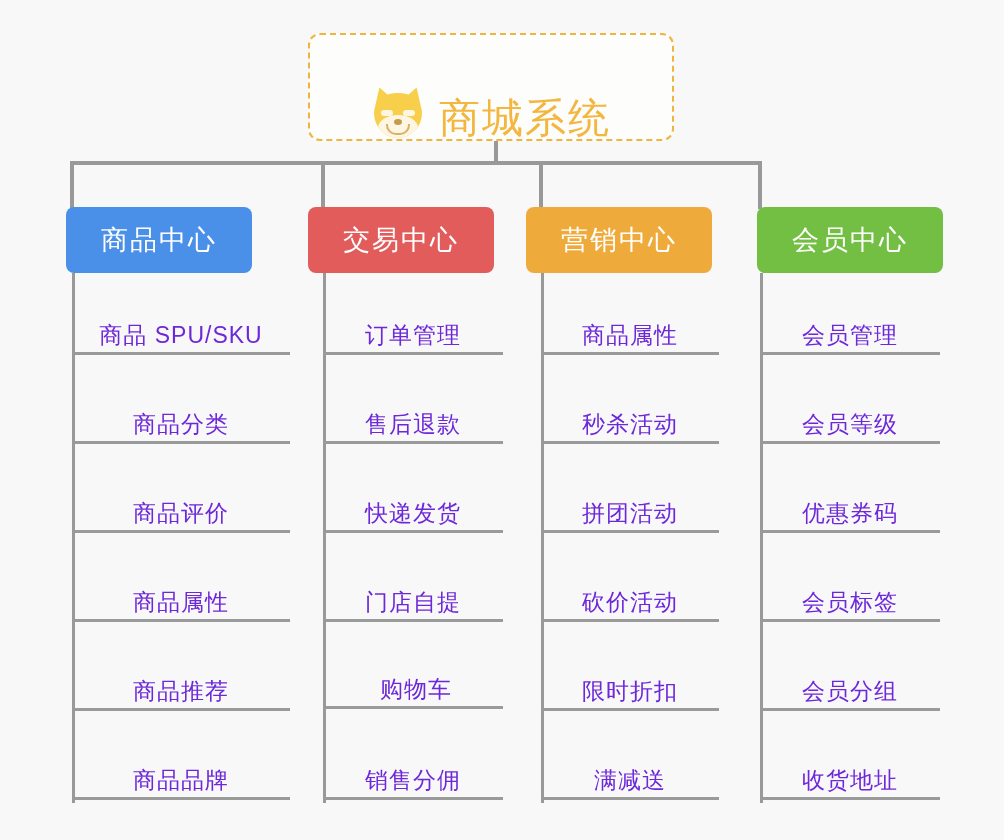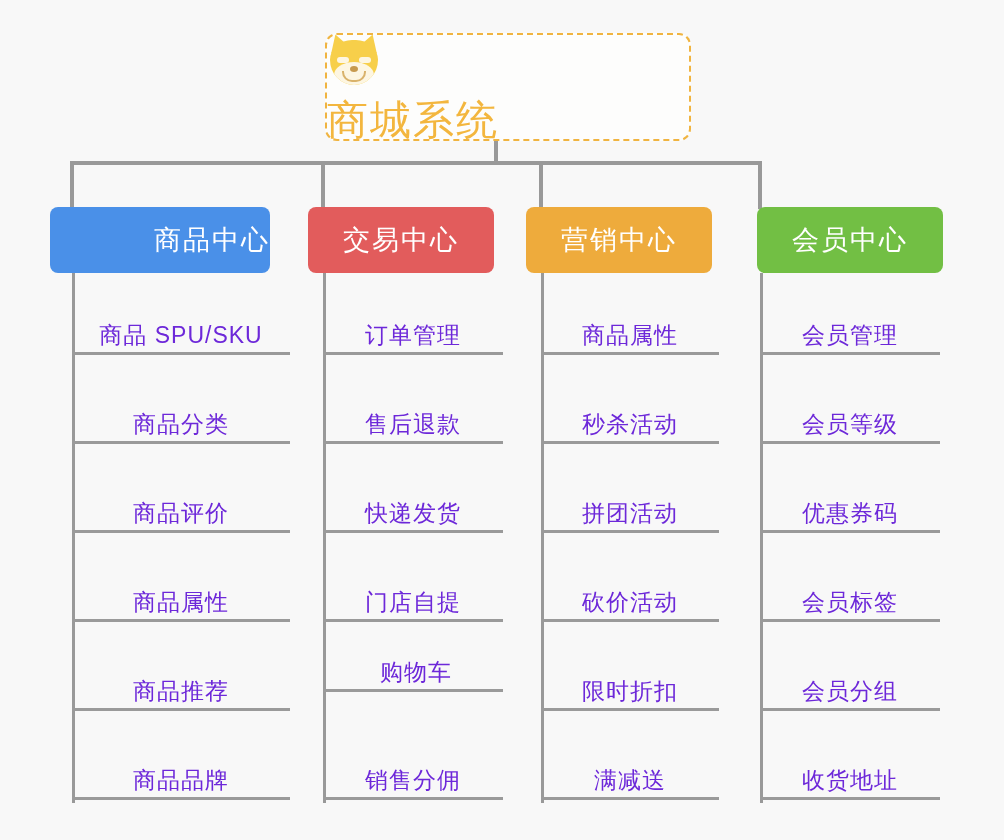--- a/index.html
+++ b/index.html
@@ -17,33 +17,32 @@
 
   #diagram {
     position: relative;
     width: 1004px;
     height: 840px;
   }
 
   
   .root-node {
     position: absolute;
-    left: 325px;
+    left: 308px;
     top: 33px;
     width: 366px;
     height: 108px;
     box-sizing: border-box;
     background: #fdfdfc;
     border: 2px dashed #f0b440;
     border-radius: 12px;
     display: flex;
-    align-items: flex-start;
+    align-items: flex-end;
     justify-content: center;
     gap: 14px;
-    flex-direction: column;
   }
   .root-title {
     font-size: 41px;
     color: #f3b63e;
     letter-spacing: 2px;
     line-height: 1;
     white-space: nowrap;
   }
 
   
@@ -196,21 +195,21 @@
   <div id="connector-layer">
       <div class="conn conn-vert" style="left: 494px; top: 141px; height: 24px; background: rgb(153, 153, 153);"></div>
       <div class="conn conn-horiz" style="left: 70px; top: 161px; width: 692px; background: rgb(153, 153, 153);"></div>
       <div class="conn conn-vert" style="left: 70px; top: 161px; height: 48px; background: rgb(153, 153, 153);"></div>
       <div class="conn conn-vert" style="left: 321px; top: 161px; height: 48px; background: rgb(153, 153, 153);"></div>
       <div class="conn conn-vert" style="left: 539px; top: 161px; height: 48px; background: rgb(153, 153, 153);"></div>
       <div class="conn conn-vert" style="left: 758px; top: 161px; height: 48px; background: rgb(153, 153, 153);"></div>
     </div>
 
   <div id="column-layer">
-      <div class="cat-card" style="left: 50px; top: 207px; width: 220px; background: rgb(74, 144, 232); justify-content: flex-end;">
+      <div class="cat-card" style="left: 66px; top: 207px; width: 186px; background: rgb(74, 144, 232);">
         <span class="cat-label">商品中心</span>
       </div>
       <div class="leaf-col" style="left: 72px; top: 273px;">
         <div class="leaf-spine" style="height: 530px; background: rgb(153, 153, 153);"></div>
         <div class="leaf-item" style="top: 22px; width: 218px;">
           <span class="leaf-label">商品 SPU/SKU</span>
         </div>
         <div class="leaf-item" style="top: 111px; width: 218px;">
           <span class="leaf-label">商品分类</span>
         </div>
@@ -237,21 +236,21 @@
         </div>
         <div class="leaf-item" style="top: 111px; width: 180px;">
           <span class="leaf-label">售后退款</span>
         </div>
         <div class="leaf-item" style="top: 200px; width: 180px;">
           <span class="leaf-label">快递发货</span>
         </div>
         <div class="leaf-item" style="top: 289px; width: 180px;">
           <span class="leaf-label">门店自提</span>
         </div>
-        <div class="leaf-item" style="top: 359px; width: 180px; padding-left: 20px;">
+        <div class="leaf-item" style="top: 376px; width: 180px; padding-left: 20px;">
           <span class="leaf-label">购物车</span>
         </div>
         <div class="leaf-item" style="top: 467px; width: 180px;">
           <span class="leaf-label">销售分佣</span>
         </div>
       </div>
       <div class="cat-card" style="left: 526px; top: 207px; width: 186px; background: rgb(238, 171, 60);">
         <span class="cat-label">营销中心</span>
       </div>
       <div class="leaf-col" style="left: 541px; top: 273px;">

